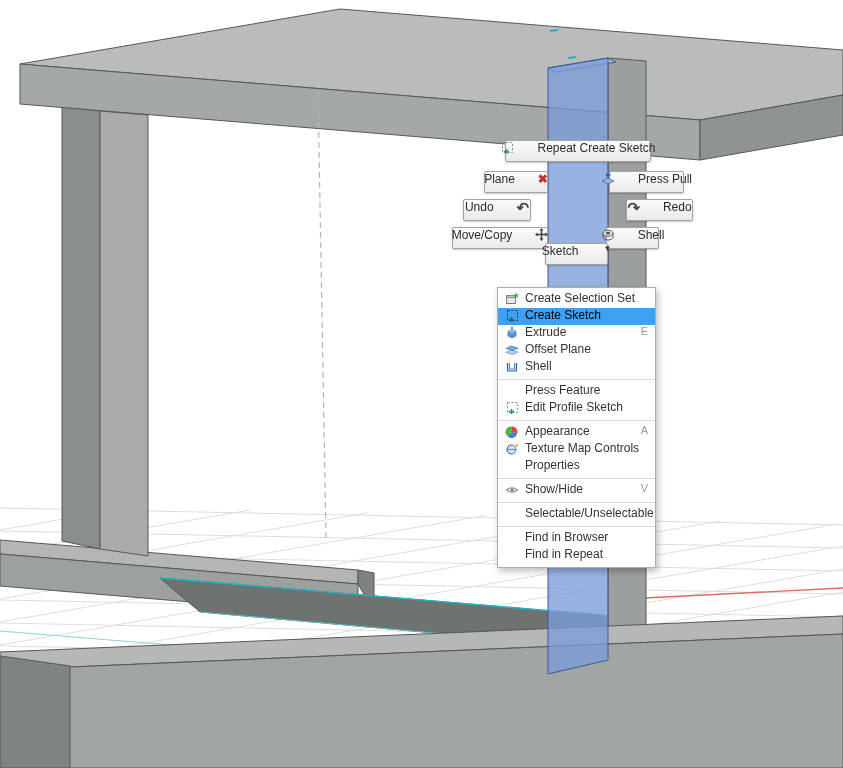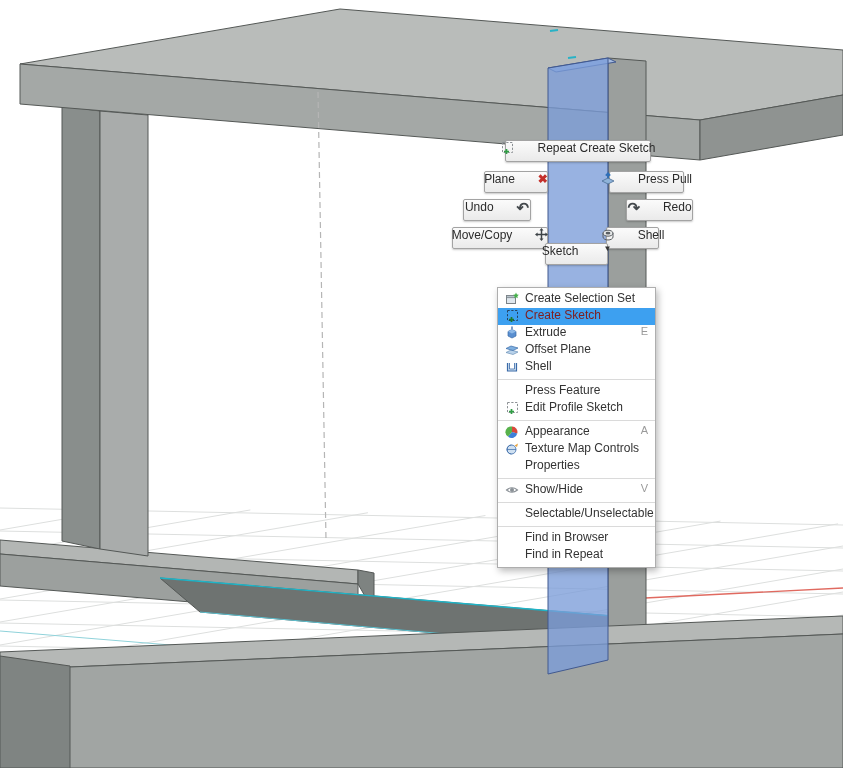--- a/index.html
+++ b/index.html
@@ -17,21 +17,21 @@
   .mm-btn .g-caret{font-size:8px;color:#333;margin-left:2px}
 
   
   .ctx-menu{position:absolute;left:497px;top:287px;width:159px;background:#fff;
             border:1px solid #aeaeae;box-shadow:2px 3px 7px rgba(0,0,0,.28);
             padding:3px 0;box-sizing:border-box;z-index:5}
   .mi{display:flex;align-items:flex-start;height:17px;padding:0 7px 0 5px;font-size:12px;color:#333;cursor:default}
   .mi .ic{width:17px;min-width:17px;height:15px;margin-right:5px;display:flex;align-items:center;justify-content:center}
   .mi .lbl{flex:1;white-space:nowrap}
   .mi .sc{color:#9a9a9a;font-size:11px;margin-left:6px}
-  .mi.hl{background:#3da0f0;color:#7f1d1d}
+  .mi.hl{background:#3da0f0;color:#000000}
   .msep{height:1px;background:#dadada;margin:3px 0}
 </style>
 </head>
 <body>
 
 <div class="stage">
 
   <svg class="scene" width="843" height="768">
 
     <g id="gridlines">

